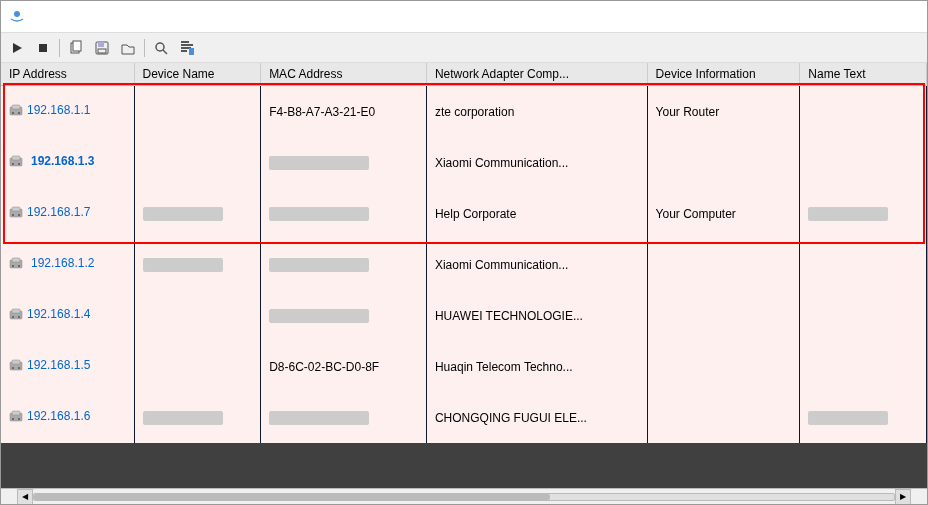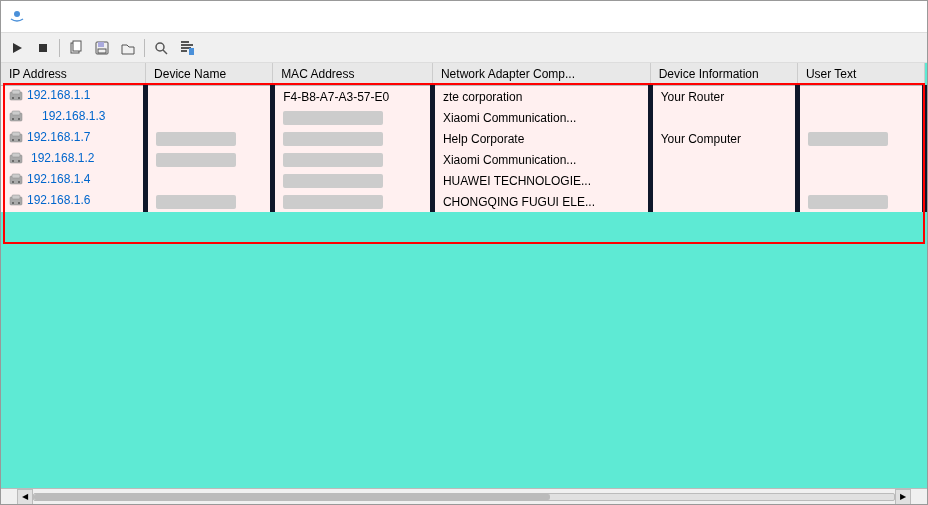--- a/index.html
+++ b/index.html
@@ -98,21 +98,21 @@
     }
     .toolbar-separator {
       width: 1px;
       height: 18px;
       background: #bbb;
       margin: 0 2px;
     }
 
     .content {
       flex: 1;
-      background: #5eead4;
+      background: #404040;
       overflow: hidden;
       display: flex;
       flex-direction: column;
     }
 
     .table-container {
       flex: 1;
       overflow: auto;
     }
 
@@ -128,23 +128,23 @@
       text-align: left;
       padding: 4px 8px;
       font-weight: normal;
       font-size: 12px;
       border-right: 1px solid #ccc;
       white-space: nowrap;
       cursor: pointer;
       user-select: none;
     }
     td {
-      padding: 2px 8px;
-      font-size: 12px;
-      border-right: 5px solid #0f172a;
+      padding: 17px 8px;
+      font-size: 12px;
+      border-right: 1px solid #0f172a;
       white-space: nowrap;
     }
     .scrollbar-area {
       height: 16px;
       background: #f0f0f0;
       border-top: 1px solid #bbb;
       display: flex;
       align-items: center;
       padding: 0 16px;
     }
@@ -253,42 +253,42 @@
 
       <div style="position:absolute; top:20px; left:2px; right:2px; height:161px; border:2px solid red; pointer-events:none; z-index:10;"></div>
       <table>
         <thead>
           <tr>
             <th>IP Address</th>
             <th>Device Name</th>
             <th>MAC Address</th>
             <th>Network Adapter Comp...</th>
             <th>Device Information</th>
-            <th>User Text</th>
+            <th>Name Text</th>
           </tr>
         </thead>
         <tbody id="table-body">
         <tr style="background: rgb(255, 240, 240);">
               <td><span style="display:inline-flex;align-items:center;gap:4px;">
     <svg width="14" height="14" viewBox="0 0 14 14" style="flex-shrink:0">
       <rect x="1" y="4" width="12" height="8" rx="1" fill="#aaa" stroke="#888" stroke-width="0.5"></rect>
       <rect x="3" y="2" width="8" height="4" rx="1" fill="#ccc" stroke="#888" stroke-width="0.5"></rect>
       <circle cx="4" cy="10" r="1" fill="#555"></circle>
       <circle cx="10" cy="10" r="1" fill="#555"></circle>
     </svg>
     <span style="color:#0066cc">192.168.1.1</span>
   </span></td>
               <td></td>
-              <td>F4-B8-A7-A3-57-E0</td>
+              <td>F4-B8-A7-A3-21-E0</td>
               <td>zte corporation</td>
               <td>Your Router</td>
               <td></td>
             </tr>
             <tr style="background: rgb(255, 240, 240);">
-              <td><span style="display:inline-flex;align-items:center;gap:19px;">
+              <td><span style="display:inline-flex;align-items:center;gap:8px;font-weight:bold;">
     <svg width="14" height="14" viewBox="0 0 14 14" style="flex-shrink:0">
       <rect x="1" y="4" width="12" height="8" rx="1" fill="#aaa" stroke="#888" stroke-width="0.5"></rect>
       <rect x="3" y="2" width="8" height="4" rx="1" fill="#ccc" stroke="#888" stroke-width="0.5"></rect>
       <circle cx="4" cy="10" r="1" fill="#555"></circle>
       <circle cx="10" cy="10" r="1" fill="#555"></circle>
     </svg>
     <span style="color:#0066cc">192.168.1.3</span>
   </span></td>
               <td></td>
               <td><span style="background:#ccc;color:#ccc;border-radius:2px;display:inline-block;min-width:100px;">&nbsp;&nbsp;&nbsp;&nbsp;&nbsp;&nbsp;&nbsp;&nbsp;&nbsp;&nbsp;&nbsp;&nbsp;&nbsp;&nbsp;</span></td>
@@ -334,20 +334,36 @@
       <rect x="1" y="4" width="12" height="8" rx="1" fill="#aaa" stroke="#888" stroke-width="0.5"></rect>
       <rect x="3" y="2" width="8" height="4" rx="1" fill="#ccc" stroke="#888" stroke-width="0.5"></rect>
       <circle cx="4" cy="10" r="1" fill="#555"></circle>
       <circle cx="10" cy="10" r="1" fill="#555"></circle>
     </svg>
     <span style="color:#0066cc">192.168.1.4</span>
   </span></td>
               <td></td>
               <td><span style="background:#ccc;color:#ccc;border-radius:2px;display:inline-block;min-width:100px;">&nbsp;&nbsp;&nbsp;&nbsp;&nbsp;&nbsp;&nbsp;&nbsp;&nbsp;&nbsp;&nbsp;&nbsp;&nbsp;&nbsp;</span></td>
               <td>HUAWEI TECHNOLOGIE...</td>
+              <td></td>
+              <td></td>
+            </tr>
+            <tr style="background: rgb(255, 240, 240);">
+              <td><span style="display:inline-flex;align-items:center;gap:4px;">
+    <svg width="14" height="14" viewBox="0 0 14 14" style="flex-shrink:0">
+      <rect x="1" y="4" width="12" height="8" rx="1" fill="#aaa" stroke="#888" stroke-width="0.5"></rect>
+      <rect x="3" y="2" width="8" height="4" rx="1" fill="#ccc" stroke="#888" stroke-width="0.5"></rect>
+      <circle cx="4" cy="10" r="1" fill="#555"></circle>
+      <circle cx="10" cy="10" r="1" fill="#555"></circle>
+    </svg>
+    <span style="color:#0066cc">192.168.1.5</span>
+  </span></td>
+              <td></td>
+              <td>D8-6C-02-BC-D0-8F</td>
+              <td>Huaqin Telecom Techno...</td>
               <td></td>
               <td></td>
             </tr>
             <tr style="background: rgb(255, 240, 240); margin-left: 34px;">
               <td><span style="display:inline-flex;align-items:center;gap:4px;">
     <svg width="14" height="14" viewBox="0 0 14 14" style="flex-shrink:0">
       <rect x="1" y="4" width="12" height="8" rx="1" fill="#aaa" stroke="#888" stroke-width="0.5"></rect>
       <rect x="3" y="2" width="8" height="4" rx="1" fill="#ccc" stroke="#888" stroke-width="0.5"></rect>
       <circle cx="4" cy="10" r="1" fill="#555"></circle>
       <circle cx="10" cy="10" r="1" fill="#555"></circle>

